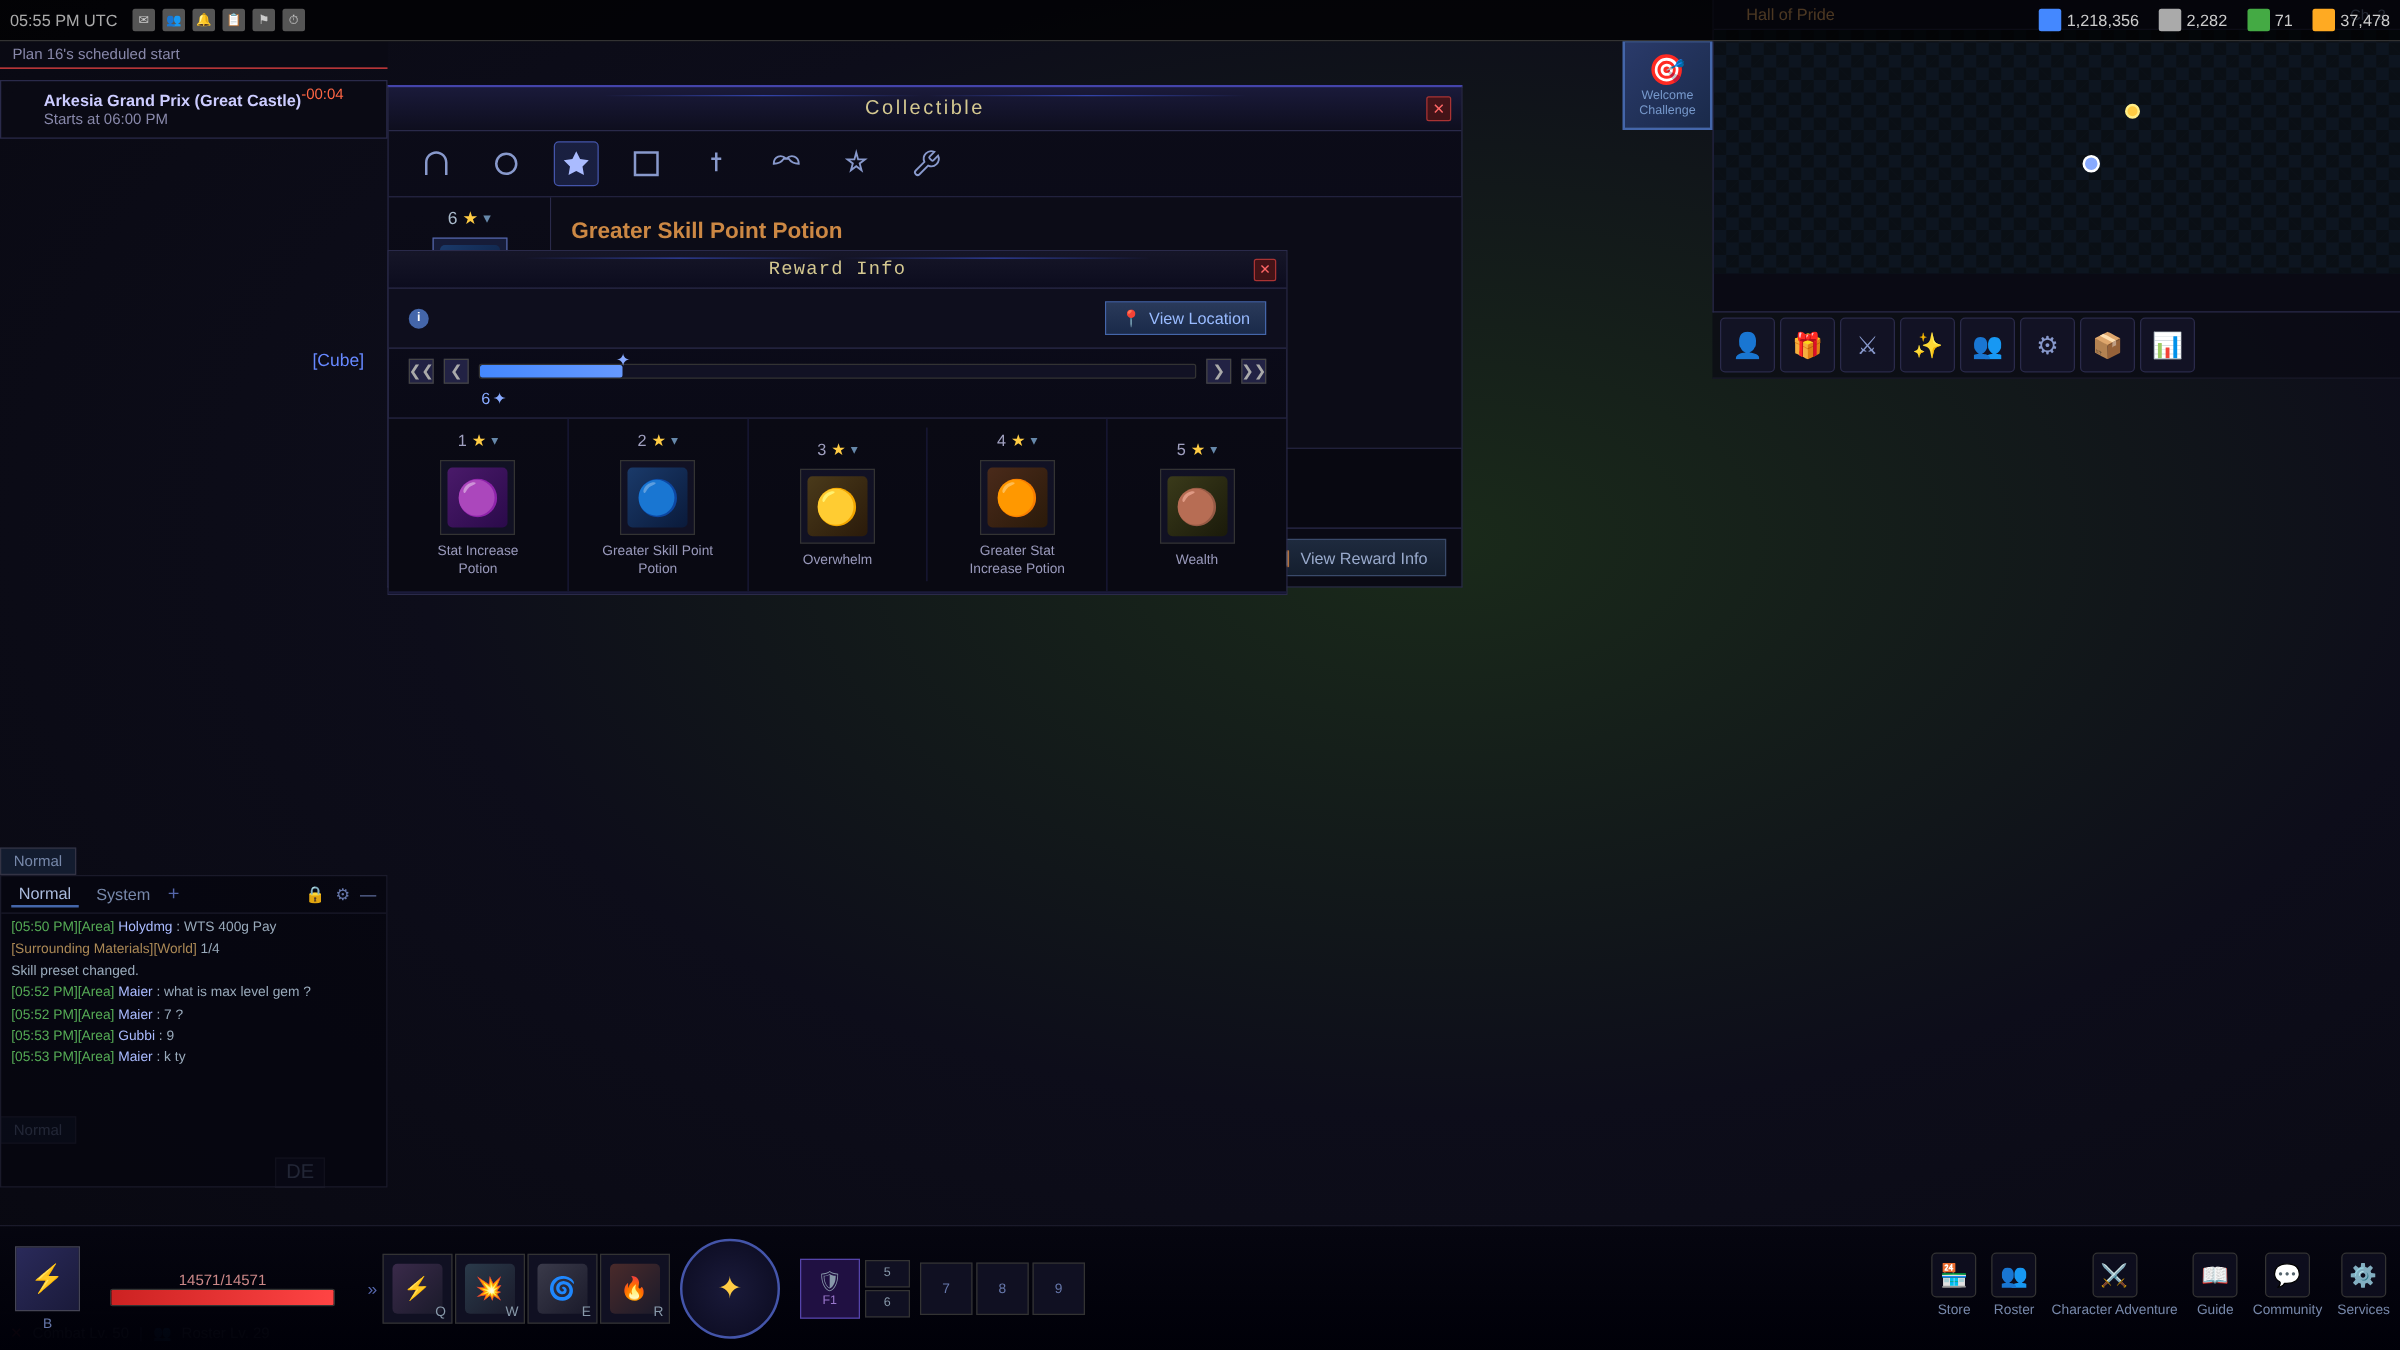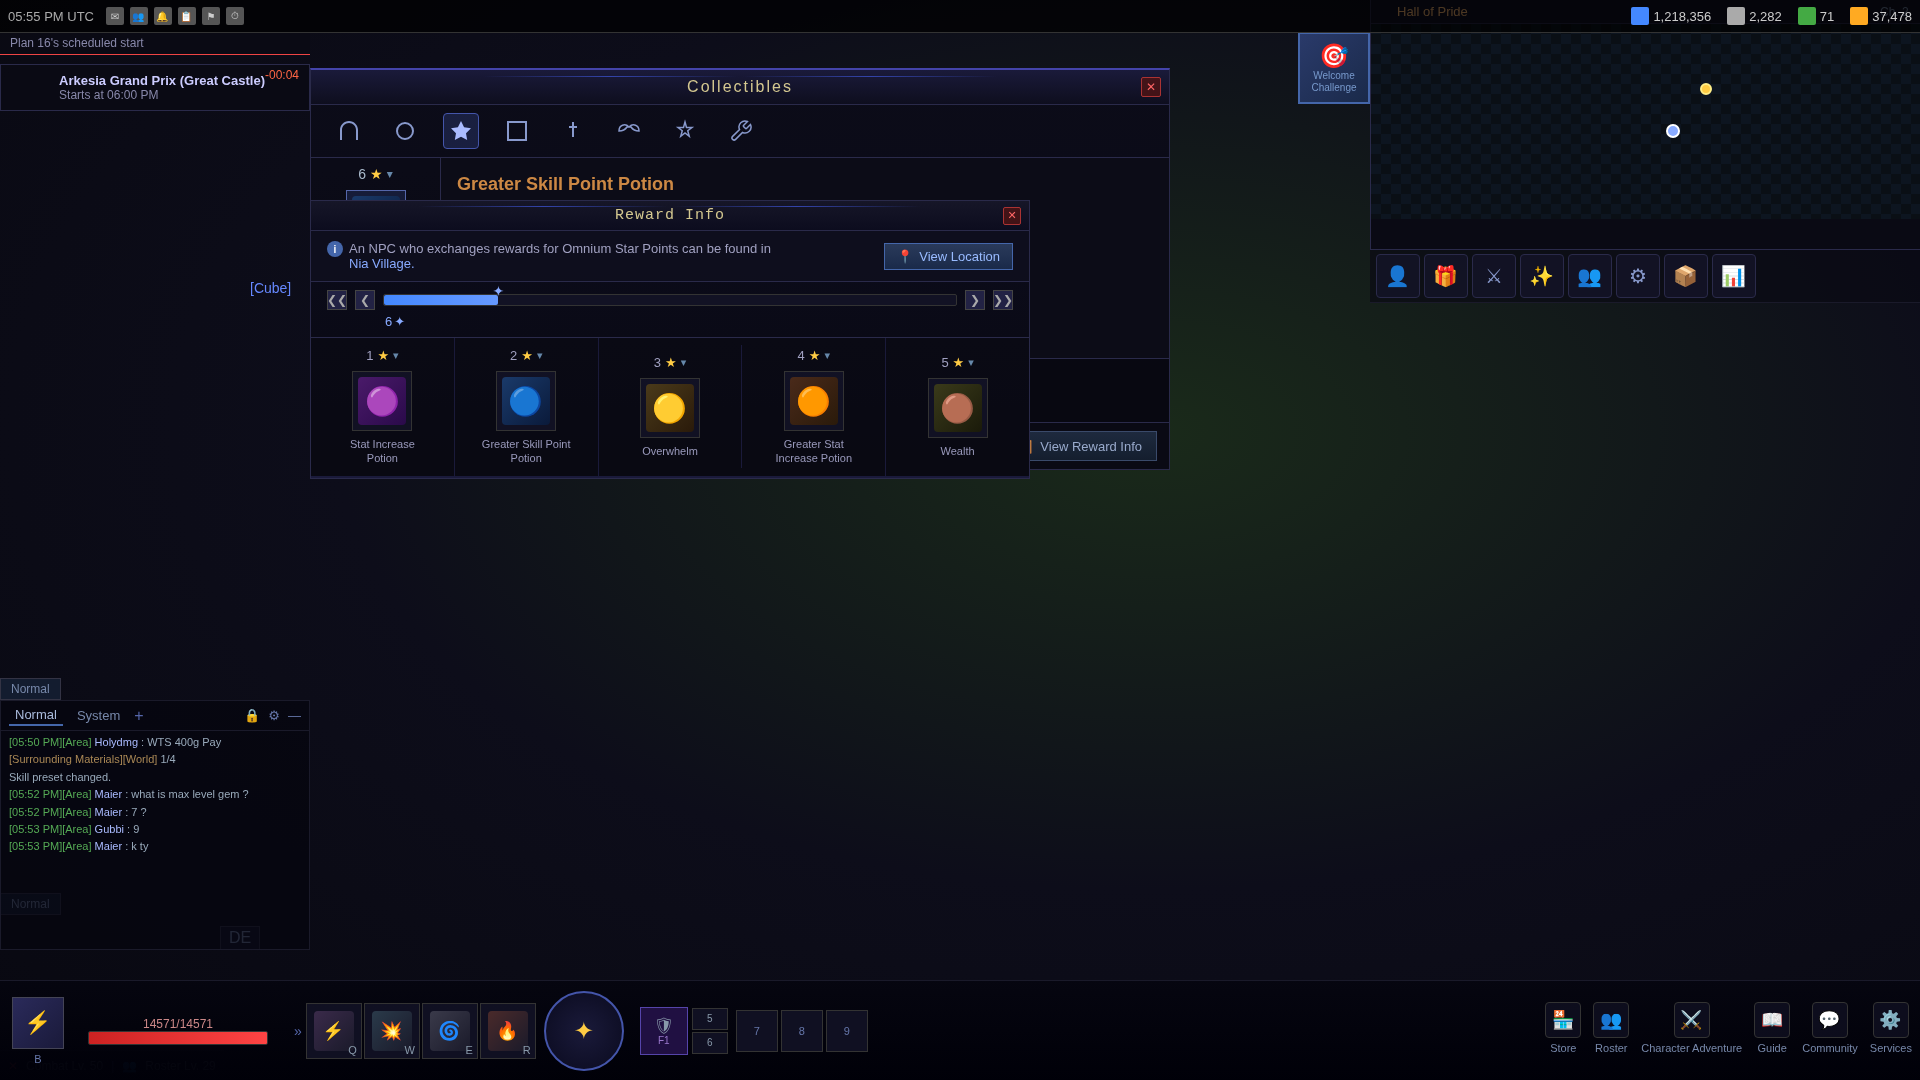--- a/index.html
+++ b/index.html
@@ -881,21 +881,21 @@
     </div>
     <div class="hud-resource">
       <div class="hud-icon icon-gold"></div>
       <span>37,478</span>
     </div>
   </div>
 </div>
 
 <div style="position:absolute;top:32px;left:0;width:310px;z-index:99;">
   <div class="event-bar">
-    <div style="display:flex;align-items:center;justify-content:flex-end;">
+    <div style="display:flex;align-items:center;justify-content:center;">
       <div>
         <div class="event-title">Arkesia Grand Prix (Great Castle)</div>
         <div class="event-subtitle">Starts at 06:00 PM</div>
       </div>
       <div class="event-timer">-00:04</div>
     </div>
   </div>
   <div class="plan-bar">
     <span>Plan 16's scheduled start</span>
   </div>
@@ -929,21 +929,21 @@
     <div class="right-icon-btn">👥</div>
     <div class="right-icon-btn">⚙</div>
     <div class="right-icon-btn">📦</div>
     <div class="right-icon-btn">📊</div>
   </div>
 </div>
 
 <div class="collectibles-window">
   <div class="window-title-bar">
     <div class="star-sep" style="position:absolute;top:4px;left:20%;right:20%;"></div>
-    <span class="window-title">Collectibles</span>
+    <span class="window-title">Collectible</span>
     <div class="window-close">✕</div>
   </div>
 
   <div class="tab-row">
     <div class="tab-icon">
       <svg viewBox="0 0 24 24">
           <path d="M12 2C7 2 3 6 3 11v10h2V11c0-3.9 3.1-7 7-7s7 3.1 7 7v10h2V11c0-5-4-9-9-9z"></path>
         </svg>
     </div>
     <div class="tab-icon">
@@ -1042,25 +1042,20 @@
 <div class="reward-info-window">
   <div class="reward-title-bar">
     <div class="star-sep" style="position:absolute;top:3px;left:15%;right:15%;"></div>
     <span class="reward-title">Reward Info</span>
     <div class="reward-close">✕</div>
   </div>
 
   <div class="npc-info-bar">
     <div style="display:flex;align-items:flex-start;gap:6px;flex:1;">
       <div class="info-icon">i</div>
-      <div class="npc-text-block">
-        <span>An NPC who exchanges rewards for Omnium Star Points can be found in</span>
-        <br>
-        <span class="village-name">Nia Village.</span>
-      </div>
     </div>
     <button class="view-location-btn">
       <span>📍</span>
       <span>View Location</span>
     </button>
   </div>
 
 
   <div class="progress-section">
     <div class="progress-row">

